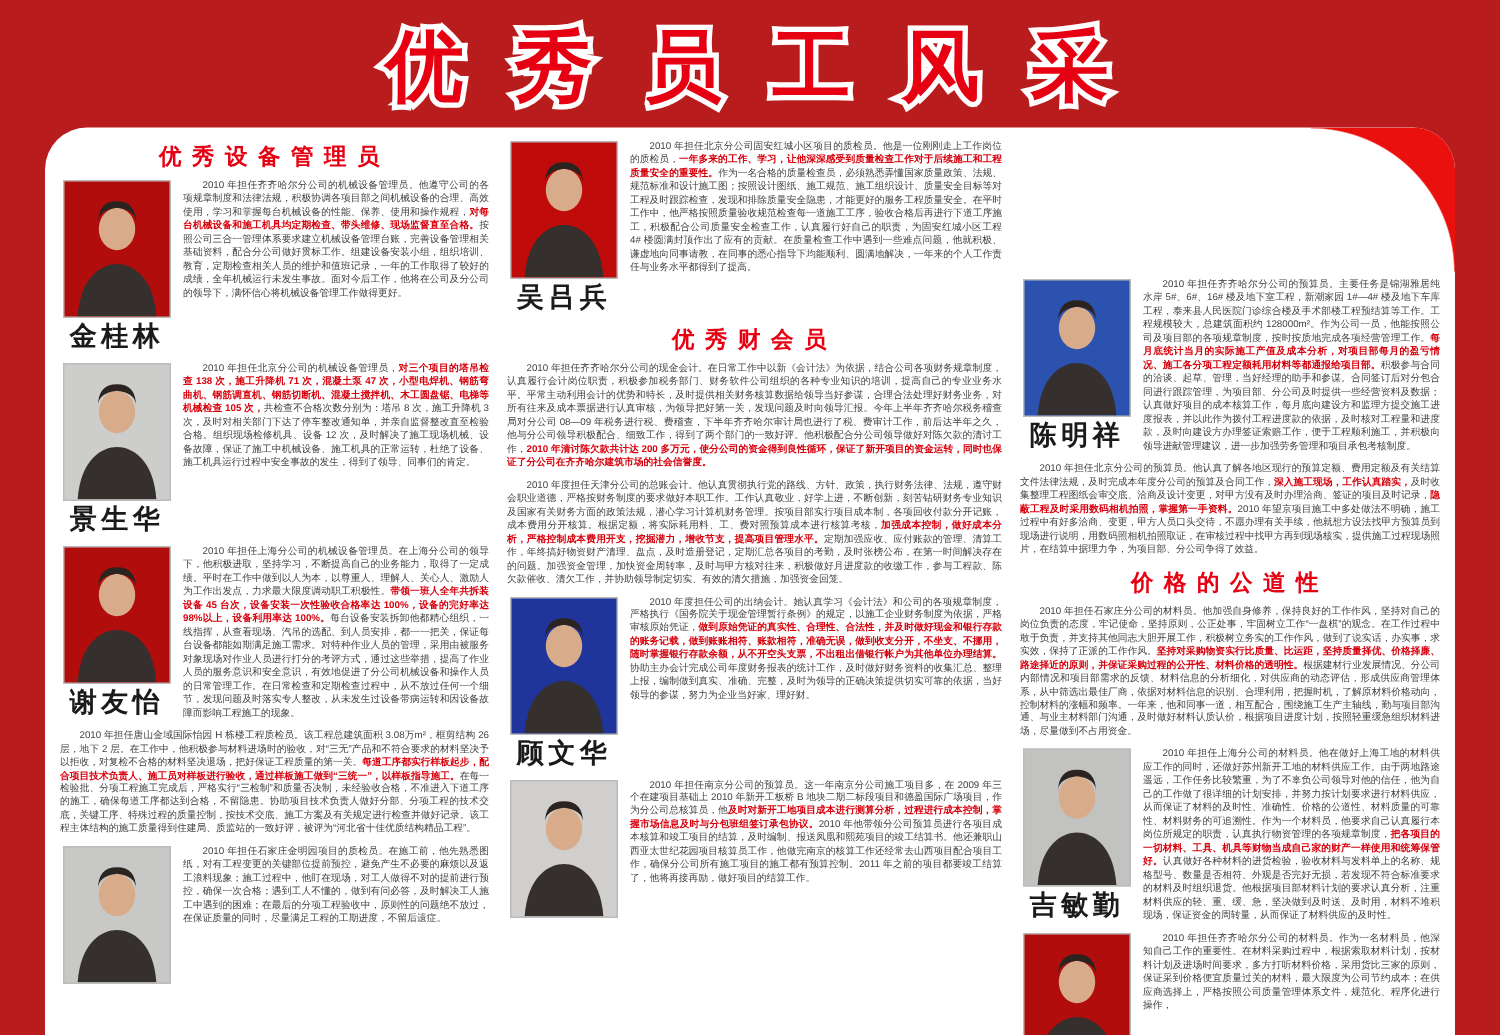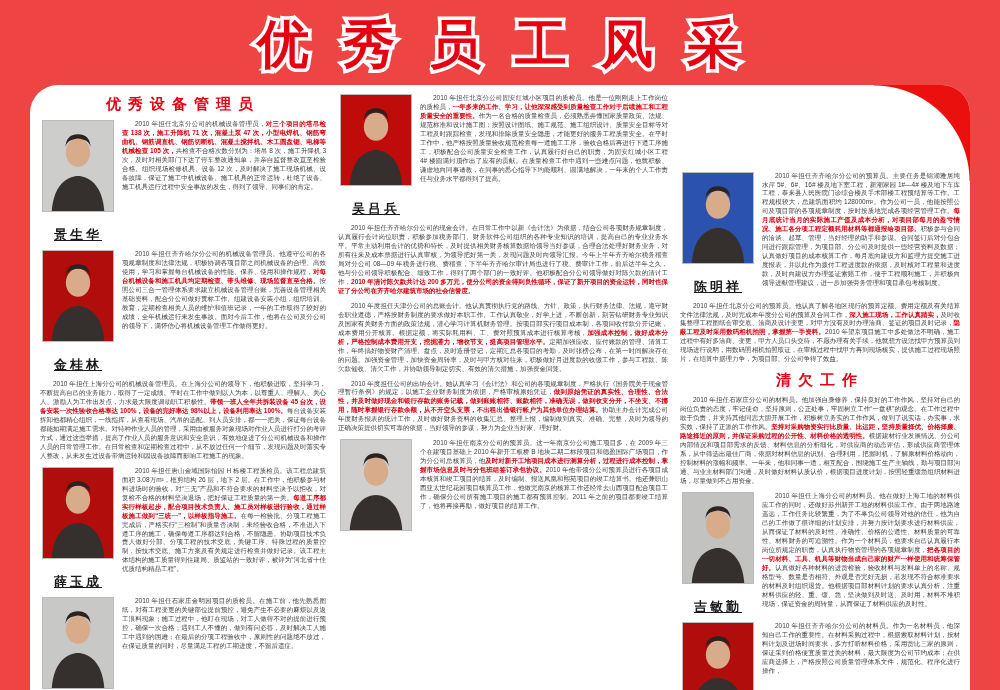--- a/index.html
+++ b/index.html
@@ -1,54 +1,67 @@
 <!DOCTYPE html>
 <html><head>
 <meta charset="utf-8">
 <style>
   html,body{margin:0;padding:0;}
   body{font-family:"Liberation Sans","DejaVu Sans",sans-serif;}
-  #poster{position:relative;width:1000px;height:690px;background:#ef4444;overflow:hidden;}
+  #poster{position:relative;width:1000px;height:690px;background:#b91c1c;overflow:hidden;}
   #title-band{position:absolute;top:0;left:0;width:1000px;height:85px;}
   #panel{position:absolute;left:30px;top:85px;width:940px;height:638px;background:#ffffff;
          border-radius:28px;overflow:hidden;box-sizing:border-box;padding:6px 10px;}
   .corner-tr{position:absolute;top:0;right:0;width:96px;height:96px;
          background:radial-gradient(circle at 0% 100%, rgba(255,255,255,0) 95px, #e9100d 96px);}
   #columns{display:flex;gap:12px;height:100%;}
   .col{overflow:hidden;display:flex;flex-direction:column;}
   .col-left{width:286px;flex:none;}
   .col-mid{width:330px;flex:none;}
   .col-right{flex:1;justify-content:flex-end;}
   .section-header{color:#e60012;font-weight:bold;font-size:15px;letter-spacing:7px;
          text-align:center;margin:4px 0 3px;flex:none;}
   .entry{display:flex;gap:6px;margin:3px 0;align-items:flex-start;}
   .photo-col{width:76px;flex:none;text-align:center;}
   .photo{width:72px;height:92px;margin:0 auto;border:1px solid #bbb;box-sizing:border-box;
          overflow:hidden;display:block;}
   .photo svg{display:block;width:100%;height:100%;}
-  .emp-name{font-weight:bold;font-size:13px;color:#1a1a1a;letter-spacing:3px;margin-top:14px;text-decoration:underline;}
+  .emp-name{font-weight:bold;font-size:18px;color:#1a1a1a;letter-spacing:3px;margin-top:0;}
   .bio{margin:0;font-size:6.5px;line-height:1.38;color:#3f3f3f;text-align:justify;
          text-indent:2em;flex:1;}
   .bio .hl{color:#d8000c;font-weight:bold;}
 </style>
 </head>
 <body>
 
 <div id="poster">
   <div id="title-band">
     <svg width="1000" height="85" viewBox="0 0 1000 85">
       <text x="515" y="62" text-anchor="middle" font-family="Liberation Sans, DejaVu Sans, sans-serif" font-size="52" font-weight="bold" fill="#e60012" stroke="#ffffff" stroke-width="7" paint-order="stroke" style="letter-spacing:34px">优秀员工风采</text>
     </svg>
   </div>
 
   <div id="panel">
     <div class="corner-tr"></div>
     <div id="columns">
       <div class="col col-left">
           <div class="section-header">优秀设备管理员</div>
+          <div class="entry">
+            <div class="photo-col">
+              <div class="photo" style="background: rgb(176, 13, 12);">
+                <svg viewBox="0 0 72 92" preserveAspectRatio="xMidYMax meet">
+                  <ellipse cx="36" cy="32" rx="12.5" ry="14.5" fill="#d8ac8a"></ellipse>
+                  <path d="M23,28 Q23,13 36,13 Q49,13 49,28 Q49,19 36,17.5 Q23,19 23,28 Z" fill="#2b2320"></path>
+                  <path d="M9,92 C11,64 26,56 36,56 C46,56 61,64 63,92 Z" fill="#35302e"></path>
+                </svg>
+              </div>
+              <div class="emp-name">金桂林</div>
+            </div>
+            <p class="bio"><span>2010 年担任齐齐哈尔分公司的机械设备管理员。他遵守公司的各项规章制度和法律法规，积极协调各项目部之间机械设备的合理、高效使用，学习和掌握每台机械设备的性能、保养、使用和操作规程，</span><span class="hl">对每台机械设备和施工机具均定期检查、带头维修、现场监督直至合格。</span><span>按照公司三合一管理体系要求建立机械设备管理台账，完善设备管理相关基础资料，配合分公司做好贯标工作。组建设备安装小组，组织培训、教育，定期检查相关人员的维护和值班记录，一年的工作取得了较好的成绩，全年机械运行未发生事故。面对今后工作，他将在公司及分公司的领导下，满怀信心将机械设备管理工作做得更好。</span></p>
+          </div>
           <div class="entry">
             <div class="photo-col">
               <div class="photo" style="background: rgb(205, 205, 203);">
                 <svg viewBox="0 0 72 92" preserveAspectRatio="xMidYMax meet">
                   <ellipse cx="36" cy="32" rx="12.5" ry="14.5" fill="#d8ac8a"></ellipse>
                   <path d="M23,28 Q23,13 36,13 Q49,13 49,28 Q49,19 36,17.5 Q23,19 23,28 Z" fill="#2b2320"></path>
                   <path d="M9,92 C11,64 26,56 36,56 C46,56 61,64 63,92 Z" fill="#35302e"></path>
                 </svg>
               </div>
               <div class="emp-name">景生华</div>
@@ -57,38 +70,25 @@
           </div>
           <div class="entry">
             <div class="photo-col">
               <div class="photo" style="background: rgb(176, 13, 12);">
                 <svg viewBox="0 0 72 92" preserveAspectRatio="xMidYMax meet">
                   <ellipse cx="36" cy="32" rx="12.5" ry="14.5" fill="#d8ac8a"></ellipse>
                   <path d="M23,28 Q23,13 36,13 Q49,13 49,28 Q49,19 36,17.5 Q23,19 23,28 Z" fill="#2b2320"></path>
                   <path d="M9,92 C11,64 26,56 36,56 C46,56 61,64 63,92 Z" fill="#35302e"></path>
                 </svg>
               </div>
-              <div class="emp-name">金桂林</div>
+              <div class="emp-name">谢友怡</div>
             </div>
-            <p class="bio"><span>2010 年担任齐齐哈尔分公司的机械设备管理员。他遵守公司的各项规章制度和法律法规，积极协调各项目部之间机械设备的合理、高效使用，学习和掌握每台机械设备的性能、保养、使用和操作规程，</span><span class="hl">对每台机械设备和施工机具均定期检查、带头维修、现场监督直至合格。</span><span>按照公司三合一管理体系要求建立机械设备管理台账，完善设备管理相关基础资料，配合分公司做好贯标工作。组建设备安装小组，组织培训、教育，定期检查相关人员的维护和值班记录，一年的工作取得了较好的成绩，全年机械运行未发生事故。面对今后工作，他将在公司及分公司的领导下，满怀信心将机械设备管理工作做得更好。</span></p>
-          </div>
-          <div class="entry">
             <p class="bio"><span>2010 年担任上海分公司的机械设备管理员。在上海分公司的领导下，他积极进取，坚持学习，不断提高自己的业务能力，取得了一定成绩。平时在工作中做到以人为本，以尊重人、理解人、关心人、激励人为工作出发点，力求最大限度调动职工积极性。</span><span class="hl">带领一班人全年共拆装设备 45 台次，设备安装一次性验收合格率达 100%，设备的完好率达 98%以上，设备利用率达 100%。</span><span>每台设备安装拆卸他都精心组织，一线指挥，从查看现场、汽吊的选配、到人员安排，都一一把关，保证每台设备都能如期满足施工需求。对特种作业人员的管理，采用由被服务对象现场对作业人员进行打分的考评方式，通过这些举措，提高了作业人员的服务意识和安全意识，有效地促进了分公司机械设备和操作人员的日常管理工作。在日常检查和定期检查过程中，从不放过任何一个细节，发现问题及时落实专人整改，从未发生过设备带病运转和因设备故障而影响工程施工的现象。</span></p>
           </div>
           <div class="entry">
-            <div class="photo-col">
-              <div class="photo" style="background: rgb(176, 13, 12);">
-                <svg viewBox="0 0 72 92" preserveAspectRatio="xMidYMax meet">
-                  <ellipse cx="36" cy="32" rx="12.5" ry="14.5" fill="#d8ac8a"></ellipse>
-                  <path d="M23,28 Q23,13 36,13 Q49,13 49,28 Q49,19 36,17.5 Q23,19 23,28 Z" fill="#2b2320"></path>
-                  <path d="M9,92 C11,64 26,56 36,56 C46,56 61,64 63,92 Z" fill="#35302e"></path>
-                </svg>
-              </div>
-              <div class="emp-name">薛玉成</div>
-            </div>
             <p class="bio"><span>2010 年担任唐山金域国际怡园 H 栋楼工程质检员。该工程总建筑面积 3.08万m²，框剪结构 26 层，地下 2 层。在工作中，他积极参与材料进场时的验收，对“三无”产品和不符合要求的材料坚决予以拒收，对复检不合格的材料坚决退场，把好保证工程质量的第一关。</span><span class="hl">每道工序都实行样板起步，配合项目技术负责人、施工员对样板进行验收，通过样板施工做到“三统一”，以样板指导施工。</span><span>在每一检验批、分项工程施工完成后，严格实行“三检制”和质量否决制，未经验收合格，不准进入下道工序的施工，确保每道工序都达到合格，不留隐患。协助项目技术负责人做好分部、分项工程的技术交底，关键工序、特殊过程的质量控制，按技术交底、施工方案及有关规定进行检查并做好记录。该工程主体结构的施工质量得到住建局、质监站的一致好评，被评为“河北省十佳优质结构精品工程”。</span></p>
           </div>
           <div class="entry">
             <div class="photo-col">
               <div class="photo" style="background: rgb(200, 200, 198);">
                 <svg viewBox="0 0 72 92" preserveAspectRatio="xMidYMax meet">
                   <ellipse cx="36" cy="32" rx="12.5" ry="14.5" fill="#d8ac8a"></ellipse>
                   <path d="M23,28 Q23,13 36,13 Q49,13 49,28 Q49,19 36,17.5 Q23,19 23,28 Z" fill="#2b2320"></path>
                   <path d="M9,92 C11,64 26,56 36,56 C46,56 61,64 63,92 Z" fill="#35302e"></path>
                 </svg>
@@ -104,27 +104,38 @@
                 <svg viewBox="0 0 72 92" preserveAspectRatio="xMidYMax meet">
                   <ellipse cx="36" cy="32" rx="12.5" ry="14.5" fill="#d8ac8a"></ellipse>
                   <path d="M23,28 Q23,13 36,13 Q49,13 49,28 Q49,19 36,17.5 Q23,19 23,28 Z" fill="#2b2320"></path>
                   <path d="M9,92 C11,64 26,56 36,56 C46,56 61,64 63,92 Z" fill="#35302e"></path>
                 </svg>
               </div>
               <div class="emp-name">吴吕兵</div>
             </div>
             <p class="bio"><span>2010 年担任北京分公司固安红城小区项目的质检员。他是一位刚刚走上工作岗位的质检员，</span><span class="hl">一年多来的工作、学习，让他深深感受到质量检查工作对于后续施工和工程质量安全的重要性。</span><span>作为一名合格的质量检查员，必须熟悉弄懂国家质量政策、法规、规范标准和设计施工图；按照设计图纸、施工规范、施工组织设计、质量安全目标等对工程及时跟踪检查，发现和排除质量安全隐患，才能更好的服务工程质量安全。在平时工作中，他严格按照质量验收规范检查每一道施工工序，验收合格后再进行下道工序施工，积极配合公司质量安全检查工作，认真履行好自己的职责，为固安红城小区工程 4# 楼圆满封顶作出了应有的贡献。在质量检查工作中遇到一些难点问题，他就积极、谦虚地向同事请教，在同事的悉心指导下均能顺利、圆满地解决，一年来的个人工作责任与业务水平都得到了提高。</span></p>
           </div>
+          <div class="section-header">优秀财会员</div>
           <div class="entry">
             <p class="bio"><span>2010 年担任齐齐哈尔分公司的现金会计。在日常工作中以新《会计法》为依据，结合公司各项财务规章制度，认真履行会计岗位职责，积极参加税务部门、财务软件公司组织的各种专业知识的培训，提高自己的专业业务水平。平常主动利用会计的优势和特长，及时提供相关财务核算数据给领导当好参谋，合理合法处理好财务业务，对所有往来及成本票据进行认真审核，为领导把好第一关，发现问题及时向领导汇报。今年上半年齐齐哈尔税务稽查局对分公司 08—09 年税务进行税、费稽查，下半年齐齐哈尔审计局也进行了税、费审计工作，前后达半年之久，他与分公司领导积极配合、细致工作，得到了两个部门的一致好评。他积极配合分公司领导做好对陈欠款的清讨工作，</span><span class="hl">2010 年清讨陈欠款共计达 200 多万元，使分公司的资金得到良性循环，保证了新开项目的资金运转，同时也保证了分公司在齐齐哈尔建筑市场的社会信誉度。</span></p>
           </div>
           <div class="entry">
             <p class="bio"><span>2010 年度担任天津分公司的总账会计。他认真贯彻执行党的路线、方针、政策，执行财务法律、法规，遵守财会职业道德，严格按财务制度的要求做好本职工作。工作认真敬业，好学上进，不断创新，刻苦钻研财务专业知识及国家有关财务方面的政策法规，潜心学习计算机财务管理。按项目部实行项目成本制，各项回收付款分开记账，成本费用分开核算。根据定额，将实际耗用料、工、费对照预算成本进行核算考核，</span><span class="hl">加强成本控制，做好成本分析，严格控制成本费用开支，挖掘潜力，增收节支，提高项目管理水平。</span><span>定期加强应收、应付账款的管理、清算工作，年终搞好物资财产清理、盘点，及时造册登记，定期汇总各项目的考勤，及时张榜公布，在第一时间解决存在的问题。加强资金管理，加快资金周转率，及时与甲方核对往来，积极做好月进度款的收缴工作，参与工程款、陈欠款催收、清欠工作，并协助领导制定切实、有效的清欠措施，加强资金回笼。</span></p>
           </div>
           <div class="entry">
+            <div class="photo-col">
+              <div class="photo" style="background: rgb(32, 53, 156);">
+                <svg viewBox="0 0 72 92" preserveAspectRatio="xMidYMax meet">
+                  <ellipse cx="36" cy="32" rx="12.5" ry="14.5" fill="#d8ac8a"></ellipse>
+                  <path d="M23,28 Q23,13 36,13 Q49,13 49,28 Q49,19 36,17.5 Q23,19 23,28 Z" fill="#2b2320"></path>
+                  <path d="M9,92 C11,64 26,56 36,56 C46,56 61,64 63,92 Z" fill="#35302e"></path>
+                </svg>
+              </div>
+              <div class="emp-name">顾文华</div>
+            </div>
             <p class="bio"><span>2010 年度担任公司的出纳会计。她认真学习《会计法》和公司的各项规章制度，严格执行《国务院关于现金管理暂行条例》的规定，以施工企业财务制度为依据，严格审核原始凭证，</span><span class="hl">做到原始凭证的真实性、合理性、合法性，并及时做好现金和银行存款的账务记载，做到账账相符、账款相符，准确无误，做到收支分开，不坐支、不挪用，随时掌握银行存款余额，从不开空头支票，不出租出借银行帐户为其他单位办理结算。</span><span>协助主办会计完成公司年度财务报表的统计工作，及时做好财务资料的收集汇总、整理上报，编制做到真实、准确、完整，及时为领导的正确决策提供切实可靠的依据，当好领导的参谋，努力为企业当好家、理好财。</span></p>
           </div>
           <div class="entry">
             <div class="photo-col">
               <div class="photo" style="background: rgb(208, 207, 205);">
                 <svg viewBox="0 0 72 92" preserveAspectRatio="xMidYMax meet">
                   <ellipse cx="36" cy="32" rx="12.5" ry="14.5" fill="#d8ac8a"></ellipse>
                   <path d="M23,28 Q23,13 36,13 Q49,13 49,28 Q49,19 36,17.5 Q23,19 23,28 Z" fill="#2b2320"></path>
                   <path d="M9,92 C11,64 26,56 36,56 C46,56 61,64 63,92 Z" fill="#35302e"></path>
                 </svg>
@@ -143,21 +154,21 @@
                   <path d="M9,92 C11,64 26,56 36,56 C46,56 61,64 63,92 Z" fill="#35302e"></path>
                 </svg>
               </div>
               <div class="emp-name">陈明祥</div>
             </div>
             <p class="bio"><span>2010 年担任齐齐哈尔分公司的预算员。主要任务是锦湖雅居纯水岸 5#、6#、16# 楼及地下室工程，新潮家园 1#—4# 楼及地下车库工程，泰来县人民医院门诊综合楼及手术部楼工程预结算等工作。工程规模较大，总建筑面积约 128000m²。作为公司一员，他能按照公司及项目部的各项规章制度，按时按质地完成各项经营管理工作。</span><span class="hl">每月底统计当月的实际施工产值及成本分析，对项目部每月的盈亏情况、施工各分项工程定额耗用材料等都通报给项目部。</span><span>积极参与合同的洽谈、起草、管理，当好经理的助手和参谋。合同签订后对分包合同进行跟踪管理，为项目部、分公司及时提供一些经营资料及数据；认真做好项目的成本核算工作，每月底向建设方和监理方提交施工进度报表，并以此作为拨付工程进度款的依据，及时核对工程量和进度款，及时向建设方办理签证索赔工作，便于工程顺利施工，并积极向领导进献管理建议，进一步加强劳务管理和项目承包考核制度。</span></p>
           </div>
           <div class="entry">
             <p class="bio"><span>2010 年担任北京分公司的预算员。他认真了解各地区现行的预算定额、费用定额及有关结算文件法律法规，及时完成本年度分公司的预算及合同工作，</span><span class="hl">深入施工现场，工作认真踏实，</span><span>及时收集整理工程图纸会审交底、洽商及设计变更，对甲方没有及时办理洽商、签证的项目及时记录，</span><span class="hl">隐蔽工程及时采用数码相机拍照，掌握第一手资料。</span><span>2010 年望京项目施工中多处做法不明确，施工过程中有好多洽商、变更，甲方人员口头交待，不愿办理有关手续，他就想方设法找甲方预算员到现场进行说明，用数码照相机拍照取证，在审核过程中找甲方再到现场核实，提供施工过程现场照片，在结算中据理力争，为项目部、分公司争得了效益。</span></p>
           </div>
-          <div class="section-header">清欠工作</div>
+          <div class="section-header">价格的公道性</div>
           <div class="entry">
             <p class="bio"><span>2010 年担任石家庄分公司的材料员。他加强自身修养，保持良好的工作作风，坚持对自己的岗位负责的态度，牢记使命，坚持原则，公正处事，牢固树立工作“一盘棋”的观念。在工作过程中敢于负责，并支持其他同志大胆开展工作，积极树立务实的工作作风，做到了说实话，办实事，求实效，保持了正派的工作作风。</span><span class="hl">坚持对采购物资实行比质量、比运距，坚持质量择优、价格择廉、路途择近的原则，并保证采购过程的公开性、材料价格的透明性。</span><span>根据建材行业发展情况、分公司内部情况和项目部需求的反馈、材料信息的分析细化，对供应商的动态评估，形成供应商管理体系，从中筛选出最佳厂商，依据对材料信息的识别、合理利用，把握时机，了解原材料价格动向，控制材料的涨幅和频率。一年来，他和同事一道，相互配合，围绕施工生产主轴线，勤与项目部沟通、与业主材料部门沟通，及时做好材料认质认价，根据项目进度计划，按照轻重缓急组织材料进场，尽量做到不占用资金。</span></p>
           </div>
           <div class="entry">
             <div class="photo-col">
               <div class="photo" style="background: rgb(194, 194, 192);">
                 <svg viewBox="0 0 72 92" preserveAspectRatio="xMidYMax meet">
                   <ellipse cx="36" cy="32" rx="12.5" ry="14.5" fill="#d8ac8a"></ellipse>
                   <path d="M23,28 Q23,13 36,13 Q49,13 49,28 Q49,19 36,17.5 Q23,19 23,28 Z" fill="#2b2320"></path>
                   <path d="M9,92 C11,64 26,56 36,56 C46,56 61,64 63,92 Z" fill="#35302e"></path>

